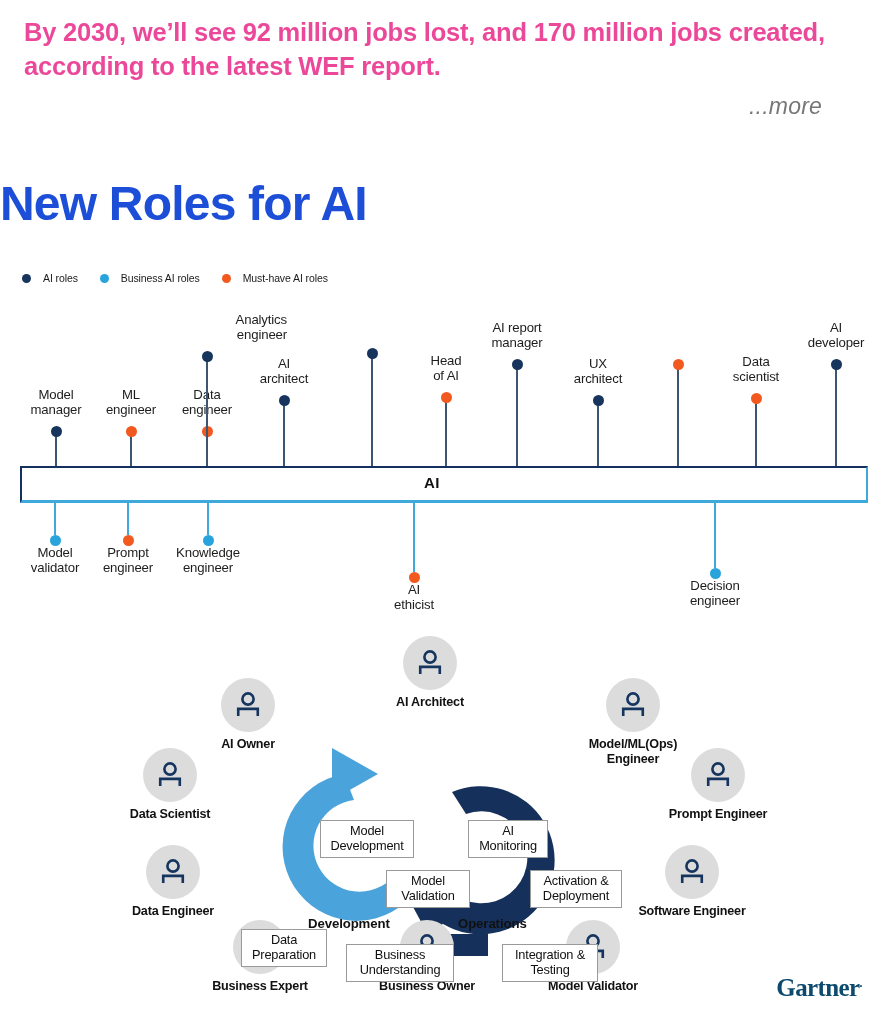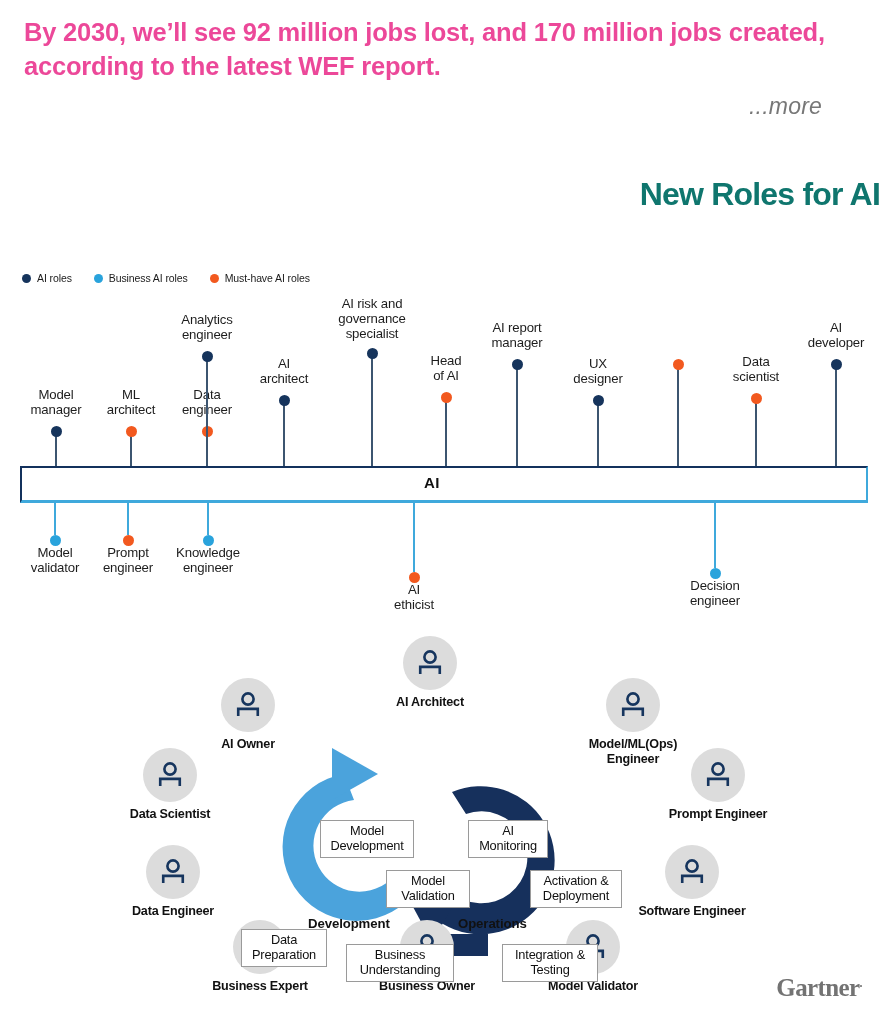--- a/index.html
+++ b/index.html
@@ -16,27 +16,27 @@
   .post-text {
     font-size: 25.5px; font-weight: 700; line-height: 1.32;
     color: #ec4899; letter-spacing: -0.2px;
   }
   .more-row { text-align: right; padding-right: 34px; margin-top: 10px; font-style: italic; }
   .more-link { font-size: 23px; color: #777777; font-weight: 400; letter-spacing: .2px; }
 
   
   .chart-title {
     position: absolute; left: 0; top: 176px; width: 880px;
-    text-align: right; font-size: 32px; font-weight: 700;
-    color: #0f766e; letter-spacing: -0.8px;
+    text-align: left; font-size: 48px; font-weight: 700;
+    color: #1d4ed8; letter-spacing: -0.8px;
   }
 
   
   .legend { position: absolute; left: 22px; top: 272px; display: flex; align-items: center; gap: 22px; }
-  .legend-item { display: flex; align-items: center; gap: 6px; }
+  .legend-item { display: flex; align-items: center; gap: 12px; }
   .legend-dot { width: 9px; height: 9px; border-radius: 50%; display: inline-block; }
   .legend-label { font-size: 10.5px; color: #1a1a1a; letter-spacing: -0.1px; }
 
   
   .timeline { position: absolute; left: 0; top: 296px; width: 880px; height: 330px; }
   .bar {
     position: absolute; left: 20px; top: 170px; width: 848px; height: 37px;
     background: #ffffff;
     border-top: 2px solid #13315c; border-left: 2px solid #13315c;
     border-right: 2.5px solid #3FA9DC; border-bottom: 3px solid #3FA9DC;
@@ -71,21 +71,21 @@
     position: absolute; background: #ffffff; border: 1.2px solid #9a9a9a;
     font-size: 12.8px; color: #111; text-align: center; line-height: 1.16;
     padding: 3px 5px; white-space: pre; letter-spacing: -0.2px;
   }
   .phase {
     position: absolute; font-size: 13.2px; font-weight: 700; color: #111; letter-spacing: -0.1px;
   }
   .gartner-logo {
     position: absolute; right: 18px; bottom: 22px;
     font-family: "Liberation Serif", serif;
-    font-size: 25px; font-weight: 700; color: #737373; letter-spacing: -0.6px;
+    font-size: 25px; font-weight: 700; color: #0c4a6e; letter-spacing: -0.6px;
   }
   .gartner-logo .reg { font-size: 12px; vertical-align: super; }
 </style>
 </head>
 <body>
 
 <div class="page">
 
   <div class="post-head">
     <div class="post-text">By 2030, we’ll see 92 million jobs lost, and 170 million jobs created, according to the latest WEF report.</div>
@@ -114,50 +114,47 @@
   <div class="timeline" id="timeline">
     <div class="bar"></div>
     <div class="bar-label">AI</div>
   <div class="stem" style="left: 55.2px; top: 135px; height: 35px;"></div>
       <div class="dot" style="left: 50.5px; top: 130px; background: rgb(22, 52, 92);"></div>
       <div class="nlabel" style="left: -24px; top: 91px; width: 160px;">Model
 manager</div>
       <div class="stem" style="left: 130.2px; top: 135px; height: 35px;"></div>
       <div class="dot" style="left: 125.5px; top: 130px; background: rgb(242, 89, 31);"></div>
       <div class="nlabel" style="left: 51px; top: 91px; width: 160px;">ML
-architect</div>
+engineer</div>
       <div class="stem" style="left: 206.2px; top: 135px; height: 35px;"></div>
       <div class="dot" style="left: 201.5px; top: 130px; background: rgb(242, 89, 31);"></div>
       <div class="nlabel" style="left: 127px; top: 91px; width: 160px;">Data
 engineer</div>
       <div class="stem" style="left: 206.2px; top: 60px; height: 110px;"></div>
       <div class="dot" style="left: 201.5px; top: 55px; background: rgb(22, 52, 92);"></div>
-      <div class="nlabel" style="left: 127px; top: 16px; width: 160px;">Analytics
+      <div class="nlabel" style="left: 127px; top: 16px; width: 160px; text-align: right;">Analytics
 engineer</div>
       <div class="stem" style="left: 283.2px; top: 104px; height: 66px;"></div>
       <div class="dot" style="left: 278.5px; top: 99px; background: rgb(22, 52, 92);"></div>
       <div class="nlabel" style="left: 204px; top: 60px; width: 160px;">AI
 architect</div>
       <div class="stem" style="left: 371.2px; top: 57px; height: 113px;"></div>
       <div class="dot" style="left: 366.5px; top: 52px; background: rgb(22, 52, 92);"></div>
-      <div class="nlabel" style="left: 292px; top: 0px; width: 160px;">AI risk and
-governance
-specialist</div>
       <div class="stem" style="left: 445.2px; top: 101px; height: 69px;"></div>
       <div class="dot" style="left: 440.5px; top: 96px; background: rgb(242, 89, 31);"></div>
       <div class="nlabel" style="left: 366px; top: 57px; width: 160px;">Head
 of AI</div>
       <div class="stem" style="left: 516.2px; top: 68px; height: 102px;"></div>
       <div class="dot" style="left: 511.5px; top: 63px; background: rgb(22, 52, 92);"></div>
       <div class="nlabel" style="left: 437px; top: 24px; width: 160px;">AI report
 manager</div>
       <div class="stem" style="left: 597.2px; top: 104px; height: 66px;"></div>
       <div class="dot" style="left: 592.5px; top: 99px; background: rgb(22, 52, 92);"></div>
       <div class="nlabel" style="left: 518px; top: 60px; width: 160px;">UX
-designer</div>
+architect</div>
       <div class="stem" style="left: 677.2px; top: 68px; height: 102px;"></div>
       <div class="dot" style="left: 672.5px; top: 63px; background: rgb(242, 89, 31);"></div>
       <div class="stem" style="left: 755.2px; top: 102px; height: 68px;"></div>
       <div class="dot" style="left: 750.5px; top: 97px; background: rgb(242, 89, 31);"></div>
       <div class="nlabel" style="left: 676px; top: 58px; width: 160px;">Data
 scientist</div>
       <div class="stem" style="left: 835.2px; top: 68px; height: 102px;"></div>
       <div class="dot" style="left: 830.5px; top: 63px; background: rgb(22, 52, 92);"></div>
       <div class="nlabel" style="left: 756px; top: 24px; width: 160px;">AI
 developer</div>

